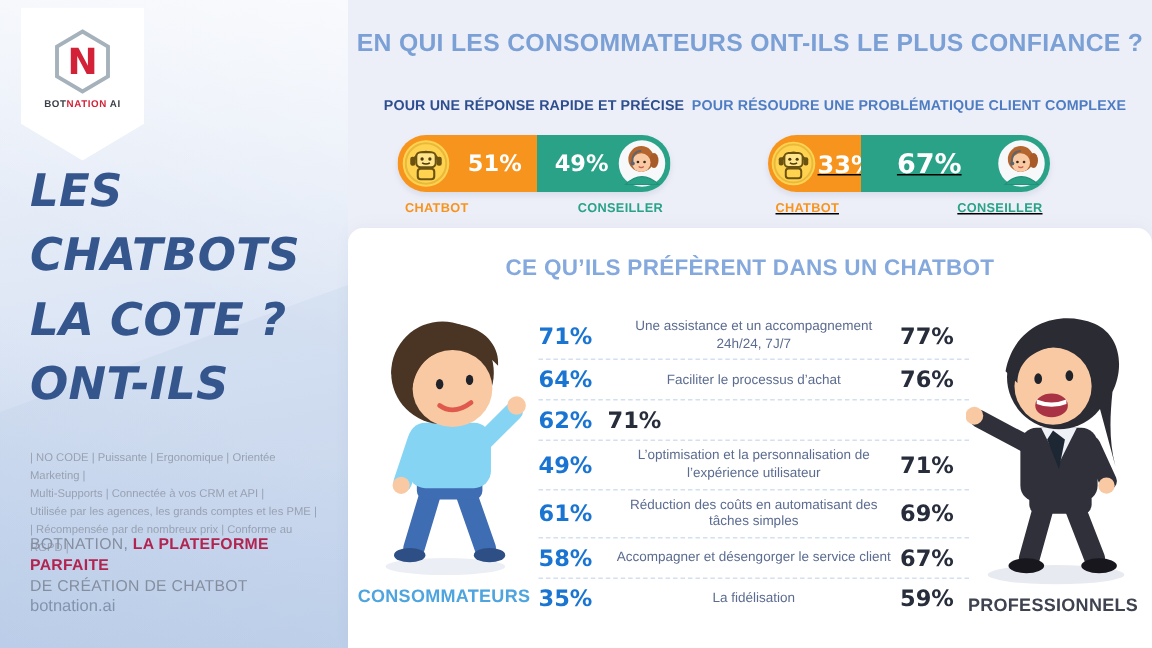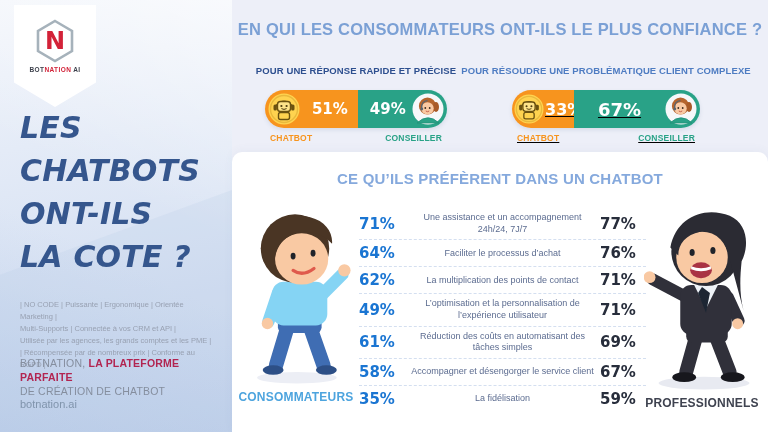--- a/index.html
+++ b/index.html
@@ -102,22 +102,22 @@
       <svg class="logo-hex" width="42" height="46" viewBox="0 0 42 46">
         <polygon points="21,3 38,13 38,33 21,43 4,33 4,13" fill="none" stroke="#a6b2bb" stroke-width="2.6"></polygon>
         <text x="21" y="31" text-anchor="middle" font-family="DejaVu Sans, sans-serif" font-size="24" font-weight="bold" fill="#d32238">N</text>
       </svg>
       <div class="brand-name"><span>BOT</span><span class="red">NATION</span><span> AI</span></div>
     </div>
 
     <h1 class="side-title">
       <span>LES</span>
       <span>CHATBOTS</span>
+      <span>LA COTE ?</span>
       <span>ONT-ILS</span>
-      <span>LA COTE ?</span>
     </h1>
 
     <div class="feature-list">
       <div>| NO CODE | Puissante | Ergonomique | Orientée Marketing |</div>
       <div>Multi-Supports | Connectée à vos CRM et API |</div>
       <div>Utilisée par les agences, les grands comptes et les PME |</div>
       <div>| Récompensée par de nombreux prix | Conforme au RGPD |</div>
     </div>
 
     <p class="tagline">
@@ -252,21 +252,20 @@
           <span class="pref-label">Une assistance et un accompagnement 24h/24, 7J/7</span>
           <span class="pct-pro">77%</span>
         </div>
         <div class="pref-row">
           <span class="pct-consumer">64%</span>
           <span class="pref-label">Faciliter le processus d’achat</span>
           <span class="pct-pro">76%</span>
         </div>
         <div class="pref-row">
           <span class="pct-consumer">62%</span>
-          <span class="pref-label">La multiplication des points de contact</span>
           <span class="pct-pro">71%</span>
         </div>
         <div class="pref-row">
           <span class="pct-consumer">49%</span>
           <span class="pref-label">L’optimisation et la personnalisation de l’expérience utilisateur</span>
           <span class="pct-pro">71%</span>
         </div>
         <div class="pref-row">
           <span class="pct-consumer">61%</span>
           <span class="pref-label">Réduction des coûts en automatisant des tâches simples</span>

